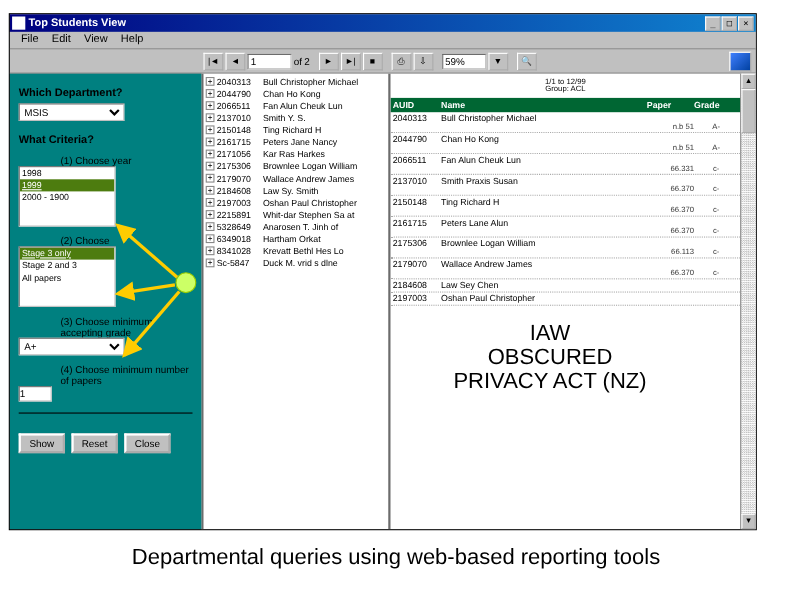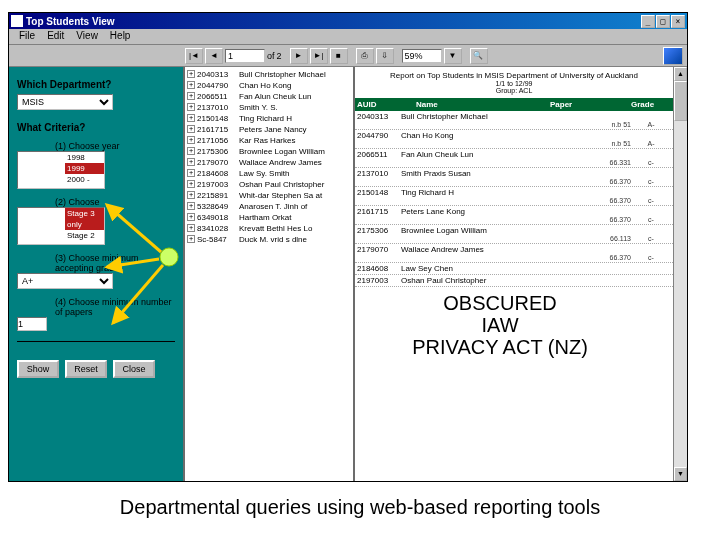--- a/index.html
+++ b/index.html
@@ -21,46 +21,46 @@
   .tsep { width: 4px; }
   .ticon2 { width: 20px; height: 18px; background: linear-gradient(135deg,#4080ff,#0040a0); border: 1px outset #fff; margin-left: auto; }
   
   .content { display: flex; height: calc(100% - 54px); }
   
   .leftpanel { width: 174px; background: #008080; padding: 8px; color: #000; font-size: 9px; position: relative; }
   .leftpanel .q { font-weight: bold; margin: 4px 0; font-size: 10px; }
   .leftpanel select, .leftpanel input { font-size: 9px; font-family: inherit; background: #fff; border: 1px inset #c0c0c0; }
   .leftpanel select { width: 96px; height: 16px; }
   .leftpanel .lbl { margin-top: 8px; font-size: 9px; padding-left: 38px; }
-  .leftpanel .listbox { width: 88px; height: 38px; background: #fff; border: 1px inset #c0c0c0; overflow: hidden; font-size: 8px; padding-left: 47px; }
+  .leftpanel .listbox { width: 88px; height: 55px; background: #fff; border: 1px inset #c0c0c0; overflow: hidden; font-size: 8px; }
   .leftpanel .listbox div { padding: 0 2px; line-height: 11px; }
-  .leftpanel .listbox .sel { background: #b91c1c; color: #fff; }
+  .leftpanel .listbox .sel { background: #4d7c0f; color: #fff; text-decoration: underline; }
   .leftpanel .btns { display: flex; gap: 6px; margin-top: 18px; }
   .leftpanel .btn { width: 42px; height: 18px; background: #c0c0c0; border: 2px outset #fff; font-size: 9px; text-align: center; line-height: 15px; }
   .leftpanel hr { margin: 10px 0 4px 0; border: none; border-top: 1px solid #000; }
   .leftpanel .numinput { width: 30px; height: 14px; }
   
   .arrows { position: absolute; left: 90px; top: 130px; width: 90px; height: 130px; pointer-events: none; }
   .arrows svg { width: 100%; height: 100%; }
   
   .midpanel { width: 170px; background: #fff; border-left: 2px inset #c0c0c0; overflow: hidden; font-size: 8px; padding: 2px; }
   .midrow { display: flex; white-space: nowrap; line-height: 11px; }
   .midrow .pm { width: 8px; text-align: center; font-family: monospace; border: 1px solid #888; height: 8px; line-height: 7px; margin: 1px 2px 0 0; font-size: 7px; }
   .midrow .id { width: 42px; }
   .midrow .nm { flex: 1; overflow: hidden; }
   
   .rightpanel { flex: 1; background: #fff; border-left: 2px inset #c0c0c0; display: flex; }
   .rptwrap { flex: 1; overflow: hidden; font-size: 8px; position: relative; }
   .rpthead { text-align: center; padding: 4px 2px; font-size: 8px; }
   .rpthead .t1 { font-weight: normal; }
   .rpthead .t2 { font-size: 7px; }
-  .colhdr { background: #006633; color: #fff; display: flex; font-weight: bold; padding: 2px; font-size: 8px; gap: 15px; }
+  .colhdr { background: #006633; color: #fff; display: flex; font-weight: bold; padding: 2px; font-size: 8px; }
   .colhdr .c1 { width: 44px; }
   .colhdr .c2 { flex: 1; }
-  .colhdr .c3 { width: 66px; }
+  .colhdr .c3 { width: 43px; }
   .colhdr .c4 { width: 40px; }
   .rrow { border-bottom: 1px dotted #aaa; padding: 1px 2px; }
   .rrow .main { display: flex; font-size: 8px; }
   .rrow .c1 { width: 44px; }
   .rrow .c2 { flex: 1; }
   .rrow .c3 { width: 50px; font-size: 7px; text-align: right; }
   .rrow .c4 { width: 40px; font-size: 7px; text-align: center; }
   .rrow .sub { display: flex; font-size: 7px; color: #333; }
   
   .scroll { width: 14px; background: #c0c0c0; border-left: 1px solid #808080; display: flex; flex-direction: column; }
@@ -244,21 +244,20 @@
         <div class="midrow">
           <span class="pm">+</span>
           <span class="id">Sc-5847</span>
           <span class="nm">Duck M. vrid s dlne</span>
         </div>
       </div>
 
     <div class="rightpanel">
       <div class="rptwrap">
         <div class="rpthead">
-          <div class="t1">Report on Top Students in MSIS Department of University of Auckland</div>
           <div class="t2">1/1 to 12/99</div>
           <div class="t2">Group: ACL</div>
         </div>
         <div class="colhdr">
           <div class="c1">AUID</div>
           <div class="c2">Name</div>
           <div class="c3">Paper</div>
           <div class="c4">Grade</div>
         </div>
         <div id="rpthost">
@@ -328,21 +327,21 @@
               <div class="sub">
                 <span class="c1"></span>
                 <span class="c2"></span>
                 <span class="c3">66.370</span>
                 <span class="c4">c-</span>
               </div>
             </div>
             <div class="rrow">
               <div class="main">
                 <span class="c1">2161715</span>
-                <span class="c2">Peters Lane Kong</span>
+                <span class="c2">Peters Lane Alun</span>
                 <span class="c3"></span>
                 <span class="c4"></span>
               </div>
               <div class="sub">
                 <span class="c1"></span>
                 <span class="c2"></span>
                 <span class="c3">66.370</span>
                 <span class="c4">c-</span>
               </div>
             </div>
@@ -410,18 +409,18 @@
             <div class="thumb"></div>
           </div>
         <div class="ar">▼</div>
       </div>
     </div>
 
   </div>
 </div>
 
 <div class="overlay">
+  <div>IAW</div>
   <div>OBSCURED</div>
-  <div>IAW</div>
   <div>PRIVACY ACT (NZ)</div>
 </div>
 
 <div class="caption">Departmental queries using web-based reporting tools</div>
 
 </body></html>

